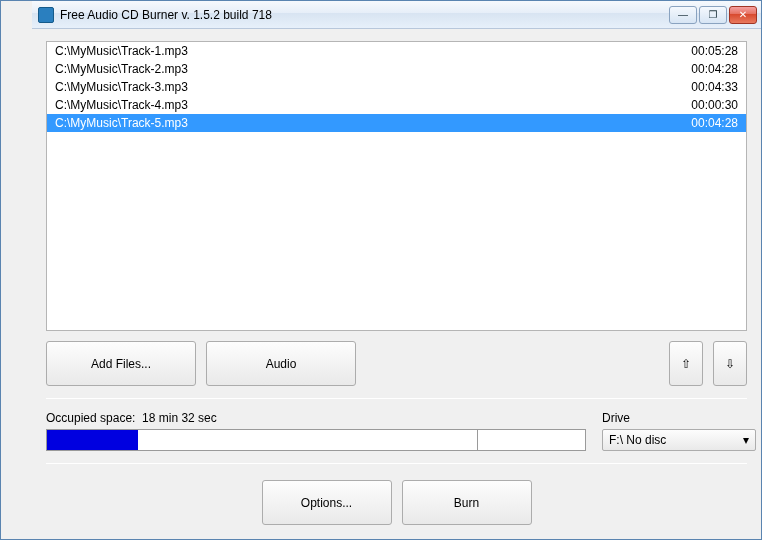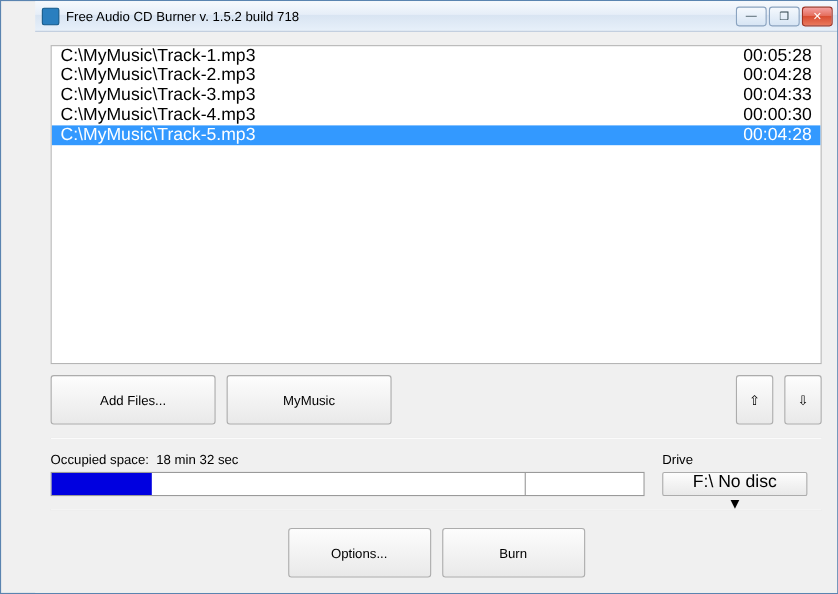--- a/index.html
+++ b/index.html
@@ -66,21 +66,21 @@
     display: flex;
     flex-direction: column;
     gap: 10px;
     background: #f0f0f0;
   }
   .listbox {
     flex: 1;
     background: #fff;
     border: 1px solid #b5b5b5;
     overflow: auto;
-    font-size: 16px;
+    font-size: 12px;
   }
   .row {
     display: flex;
     justify-content: space-between;
     padding: 1px 8px;
     line-height: 16px;
     color: #000;
   }
   .row.selected {
     background: #3399ff;
@@ -135,31 +135,30 @@
   .progress .tick {
     position: absolute;
     top: 0; bottom: 0;
     width: 1px;
     background: #9a9a9a;
     left: 80%;
   }
   .drive-block { width: 160px; }
   .drive-block label { display:block; margin-bottom: 4px; }
   .combo {
-    width: 132px;
+    width: 154px;
     height: 22px;
     border: 1px solid #acacac;
     border-radius: 2px;
     background: linear-gradient(to bottom,#fdfdfd,#e9e9e9);
     display: flex;
     align-items: center;
     justify-content: space-between;
     padding: 0 6px;
-    font-size: 16px;
-    flex-direction: column;
+    font-size: 12px;
   }
   .bottom-row {
     display: flex;
     justify-content: center;
     gap: 10px;
     margin-top: 4px;
   }
   .arrow-glyph { font-size: 12px; }
 </style>
 </head>
@@ -197,21 +196,21 @@
           <span>00:00:30</span>
         </div>
         <div class="row selected">
           <span>C:\MyMusic\Track-5.mp3</span>
           <span>00:04:28</span>
         </div>
       </div>
 
     <div class="btnrow">
       <div class="btn">Add Files...</div>
-      <div class="btn">MyMusic</div>
+      <div class="btn">Audio</div>
       <div class="spacer"></div>
       <div class="btn small">
           <span class="arrow-glyph">⇧</span>
         </div>
       <div class="btn small">
           <span class="arrow-glyph">⇩</span>
         </div>
     </div>
 
     <div class="sep"></div>

